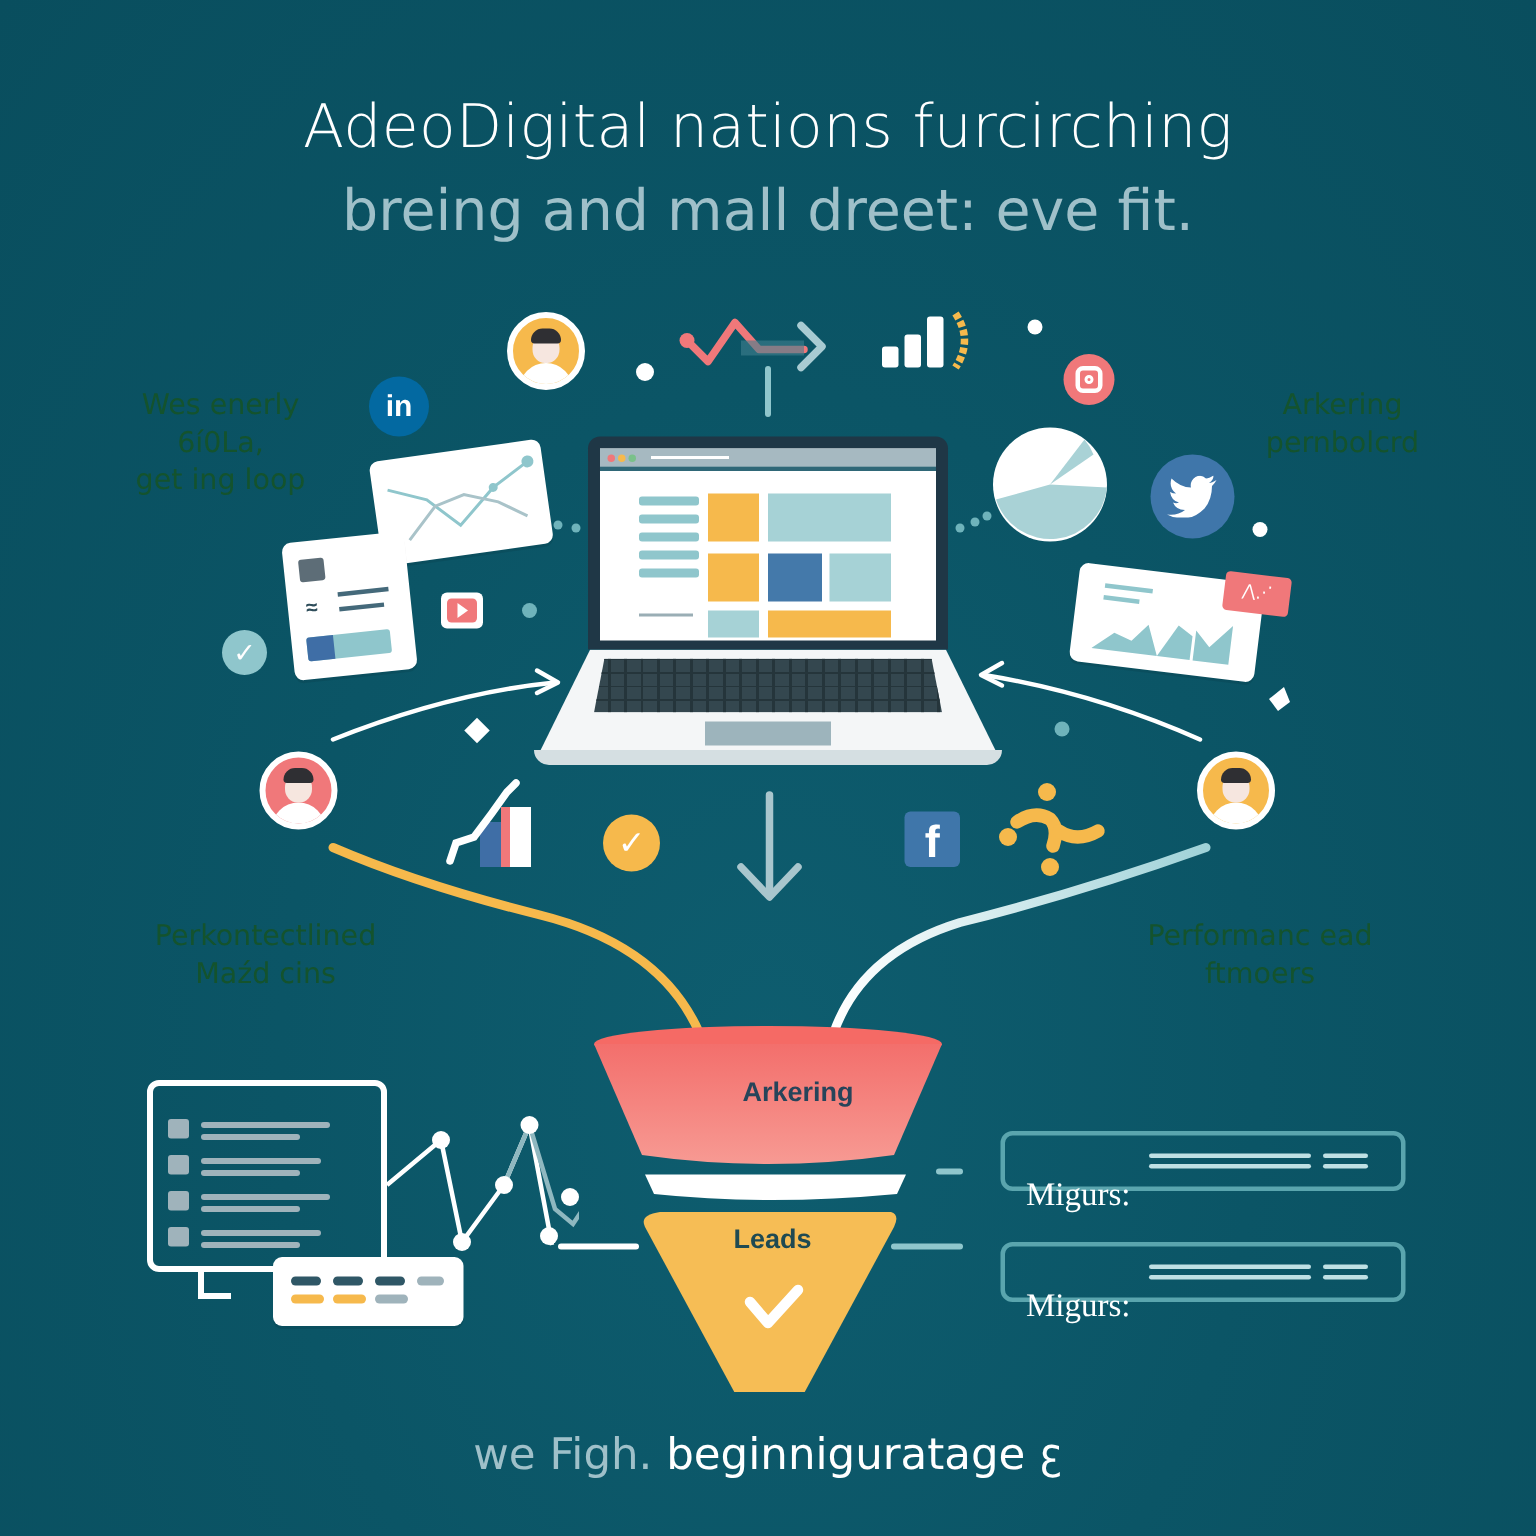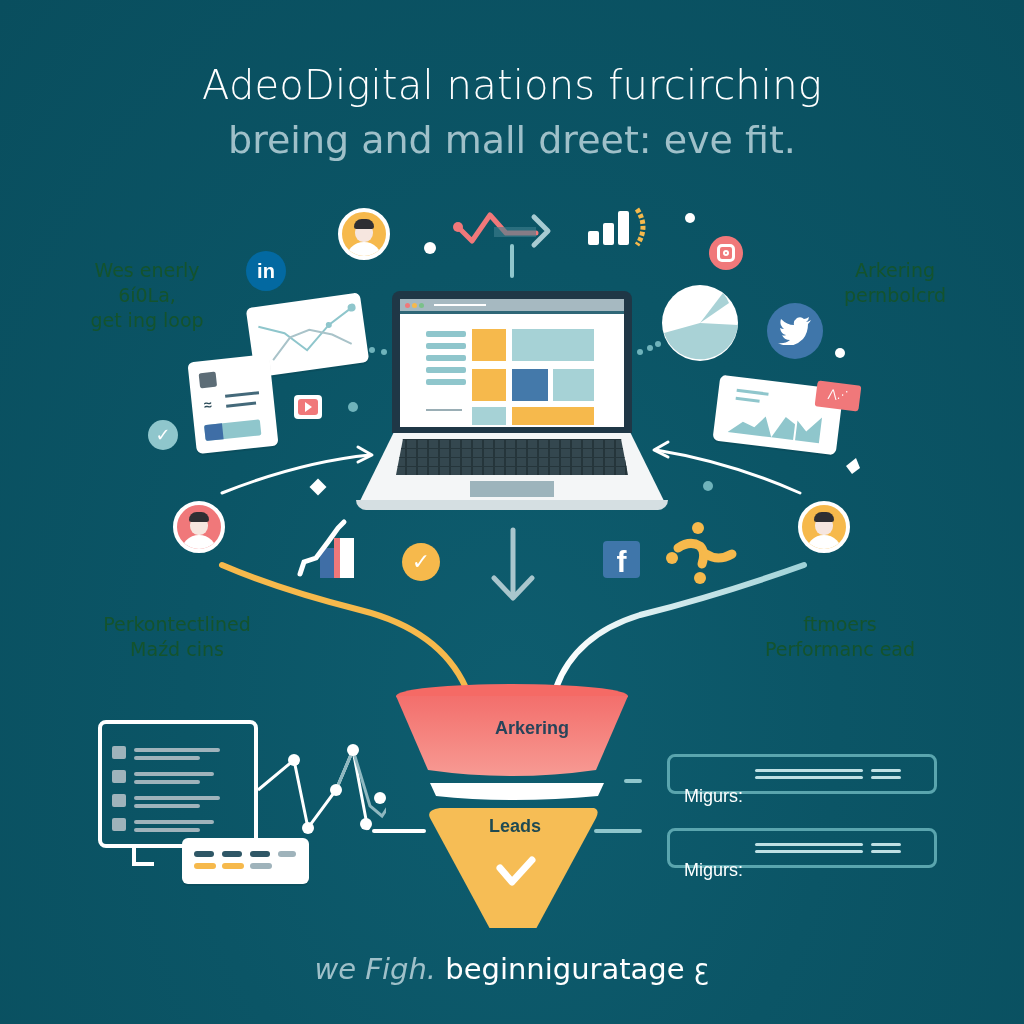--- a/index.html
+++ b/index.html
@@ -22,21 +22,21 @@
       font-family: "DejaVu Sans", sans-serif;
     }
     .side-label {
       font-size: 19px; line-height: 25px; color: #14532d; text-align: center;
       font-family: "DejaVu Sans", sans-serif;
     }
     .footer {
       left: 0; width: 1024px; top: 952px; text-align: center; font-size: 29px;
       font-family: "DejaVu Sans", sans-serif;
     }
-    .footer .muted { color: #9fc0c9; font-style: italic; }
+    .footer .muted { color: #9fc0c9; }
     .footer .bright { color: #ffffff; }
     .circle-icon {
       border-radius: 50%; display: flex; align-items: center; justify-content: center;
     }
     .avatar {
       width: 52px; height: 52px; border-radius: 50%; border: 4px solid #ffffff;
       overflow: hidden; position: absolute;
     }
     .avatar .head {
       position: absolute; left: 50%; top: 10px; width: 18px; height: 20px;
@@ -51,21 +51,21 @@
       margin-left: -18px; background: #ffffff; border-radius: 18px 18px 0 0;
     }
     .card {
       background: #ffffff; border-radius: 6px; position: absolute;
       box-shadow: 0 2px 0 rgba(0,0,0,0.08);
     }
     .migurs-box {
       border: 3px solid #5aa5ae; border-radius: 8px; width: 270px; height: 40px;
       display: flex; align-items: center; padding-left: 14px;
     }
-    .migurs-box .lbl { font-size: 18px; color: #ffffff; font-family: Liberation Sans, sans-serif; margin-top: 44px; }
+    .migurs-box .lbl { font-size: 22px; color: #ffffff; font-family: Liberation Serif, serif; margin-top: 44px; }
     .migurs-lines { margin-left: 12px; display: flex; gap: 8px; }
     .migurs-lines .ln { display: flex; flex-direction: column; gap: 4px; }
     .migurs-lines .ln span { display: block; height: 3px; background: #bfe0e4; border-radius: 2px; }
     .funnel-top-label {
       left: 419px; width: 226px; top: 718px; text-align: center;
       font-size: 18px; font-weight: bold; color: #27445a;
     }
     .funnel-bot-label {
       left: 440px; width: 150px; top: 816px; text-align: center;
       font-size: 18px; font-weight: bold; color: #1f4a52;
@@ -281,22 +281,22 @@
   <circle cx="34" cy="58" r="6" fill="#f6b94c"></circle>
   <path d="M12 28 Q24 20 34 26 Q40 32 36 44" fill="none" stroke="#f6b94c" stroke-width="9" stroke-linecap="round"></path>
   <path d="M40 34 Q52 42 66 34" fill="none" stroke="#f6b94c" stroke-width="9" stroke-linecap="round"></path>
 </svg>
 
 <div class="abs side-label" style="left:80px;top:612px;width:180px;text-align:center;padding-left:14px">
   <div>Perkontectlined</div>
   <div>Maźd cins</div>
 </div>
 <div class="abs side-label" style="left:740px;top:612px;width:200px">
+  <div>Performanc ead</div>
   <div>ftmoers</div>
-  <div>Performanc ead</div>
 </div>
 
 <svg class="abs" style="left:390px;top:678px" width="244" height="250">
   <defs>
     <linearGradient id="coral" x1="0" y1="0" x2="0" y2="1">
       <stop offset="0" stop-color="#f36f6c"></stop>
       <stop offset="1" stop-color="#f79a93"></stop>
     </linearGradient>
   </defs>
   <ellipse cx="122" cy="18" rx="116" ry="12" fill="#f56a65"></ellipse>

